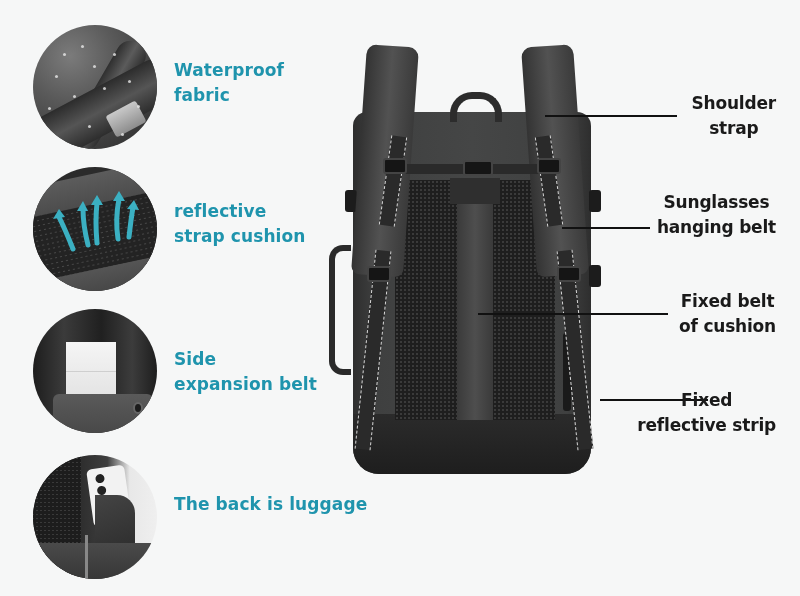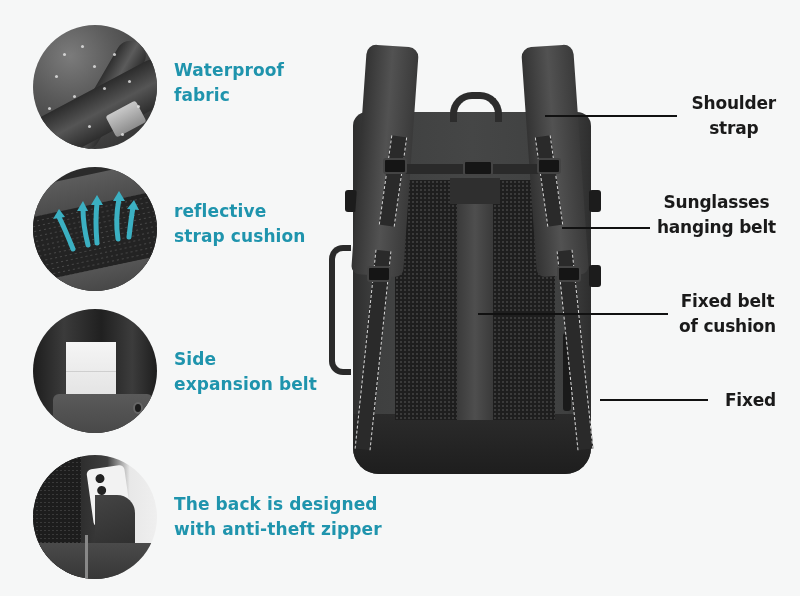--- a/index.html
+++ b/index.html
@@ -271,22 +271,21 @@
     <div class="mesh"></div>
     <div class="phone">
       <div class="cam" style="left:8px;top:6px"></div>
       <div class="cam" style="left:8px;top:18px"></div>
     </div>
     <div class="flap"></div>
     <div class="base"></div>
     <div class="cord"></div>
   </div>
   <div class="feat-label" style="top:492px">
-    <span>The back is designed</span>
-    <span>with anti-theft zipper</span>
+    <span>The back is luggage</span>
   </div>
 
   <div class="pack">
     <div class="side-handle"></div>
     <div class="body"></div>
     <div class="bottom"></div>
     <div class="handle"></div>
     <div class="mesh-l"></div>
     <div class="mesh-r"></div>
     <div class="spine"></div>
@@ -326,15 +325,16 @@
 
   <div class="leader" style="left:478px;top:313px;width:190px"></div>
   <div class="callout" style="top:289px">
     <span>Fixed belt</span>
     <span>of cushion</span>
   </div>
 
   <div class="leader" style="left:600px;top:399px;width:108px"></div>
   <div class="callout" style="top:388px">
     <span>Fixed</span>
+    <span>reflective strip</span>
   </div>
 
 </div>
 
 </body></html>

